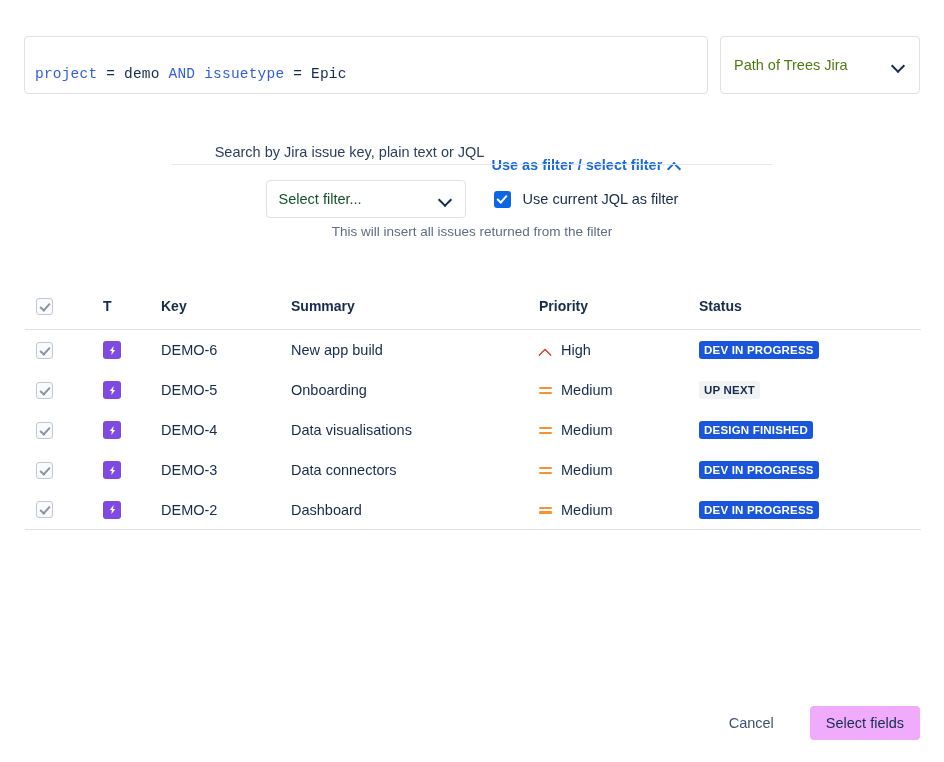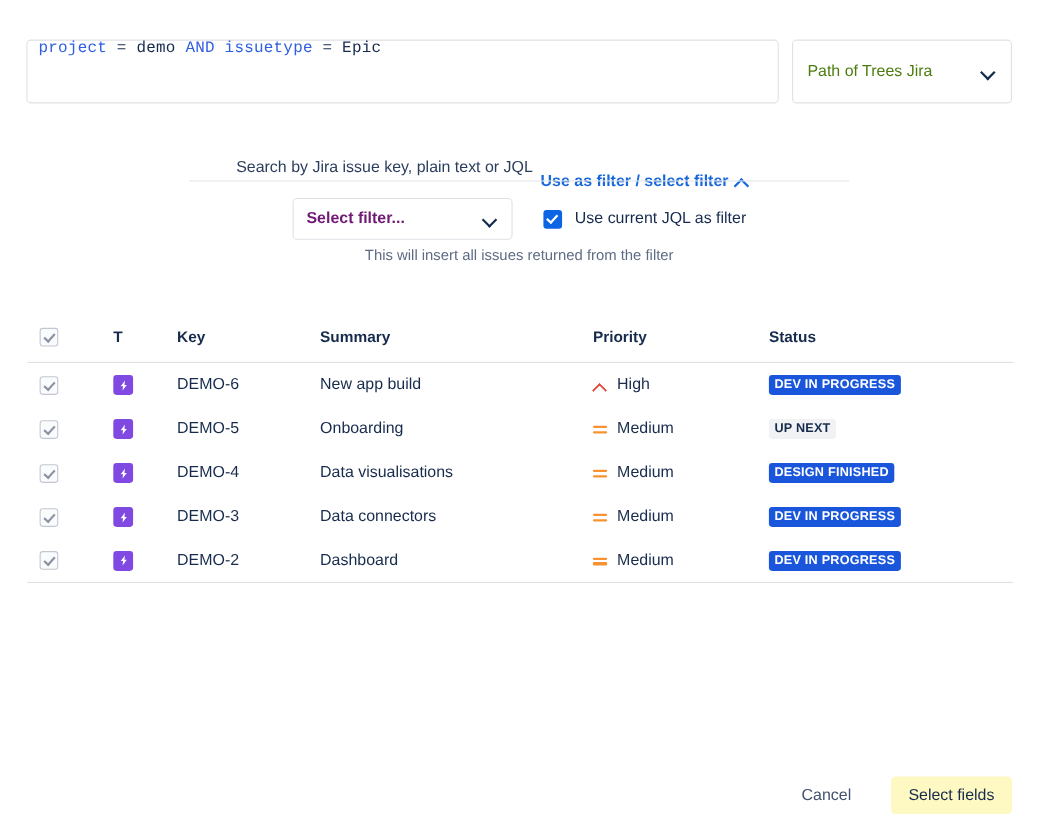--- a/index.html
+++ b/index.html
@@ -28,22 +28,22 @@
     align-items: flex-start;
     justify-content: space-between;
   }
   .jql-box {
     width: 684px;
     height: 58px;
     border: 1px solid #DFE1E6;
     border-radius: 4px;
     background: #ffffff;
     display: flex;
-    align-items: flex-start;
-    padding: 0 10px;
+    align-items: flex-end;
+    padding: 12px 10px;
   }
   .jql-text {
     font-family: "Liberation Mono", monospace;
     font-size: 14.5px;
     letter-spacing: 0.2px;
     white-space: pre;
     line-height: 1;
   }
   .jql-kw { color: #2F5FE0; }
   .jql-val { color: #172B4D; }
@@ -138,22 +138,21 @@
     border-radius: 4px;
     background: #ffffff;
     display: flex;
     align-items: center;
     justify-content: space-between;
     padding: 0 13px 0 12px;
     cursor: pointer;
   }
   .filter-select-label {
     font-size: 14.5px;
-    color: #701a75;
-    font-weight: bold;
+    color: #14532d;
   }
   .cb-wrap {
     display: flex;
     gap: 12px;
     cursor: pointer;
   }
   .cb-blue {
     width: 17px; height: 17px;
     border-radius: 3px;
     background: #0C66E4;
@@ -312,21 +311,21 @@
     background: transparent;
     border: none;
     font-family: inherit;
     font-size: 14.5px;
     color: #42526E;
     padding: 8px 12px;
     cursor: pointer;
     border-radius: 3px;
   }
   .btn-primary {
-    background: #fef9c3;
+    background: #f0abfc;
     border: none;
     font-family: inherit;
     font-size: 14.5px;
     color: #172B4D;
     padding: 9px 16px;
     border-radius: 4px;
     cursor: pointer;
   }
 </style>
 </head>

